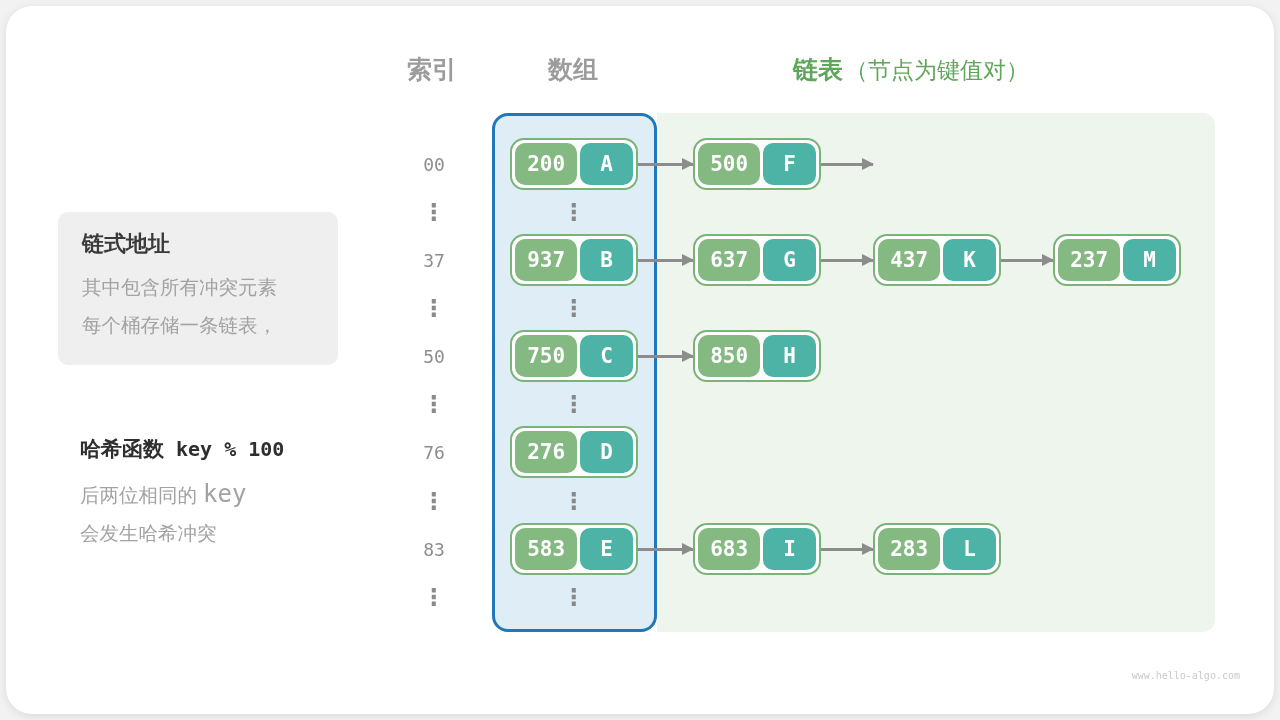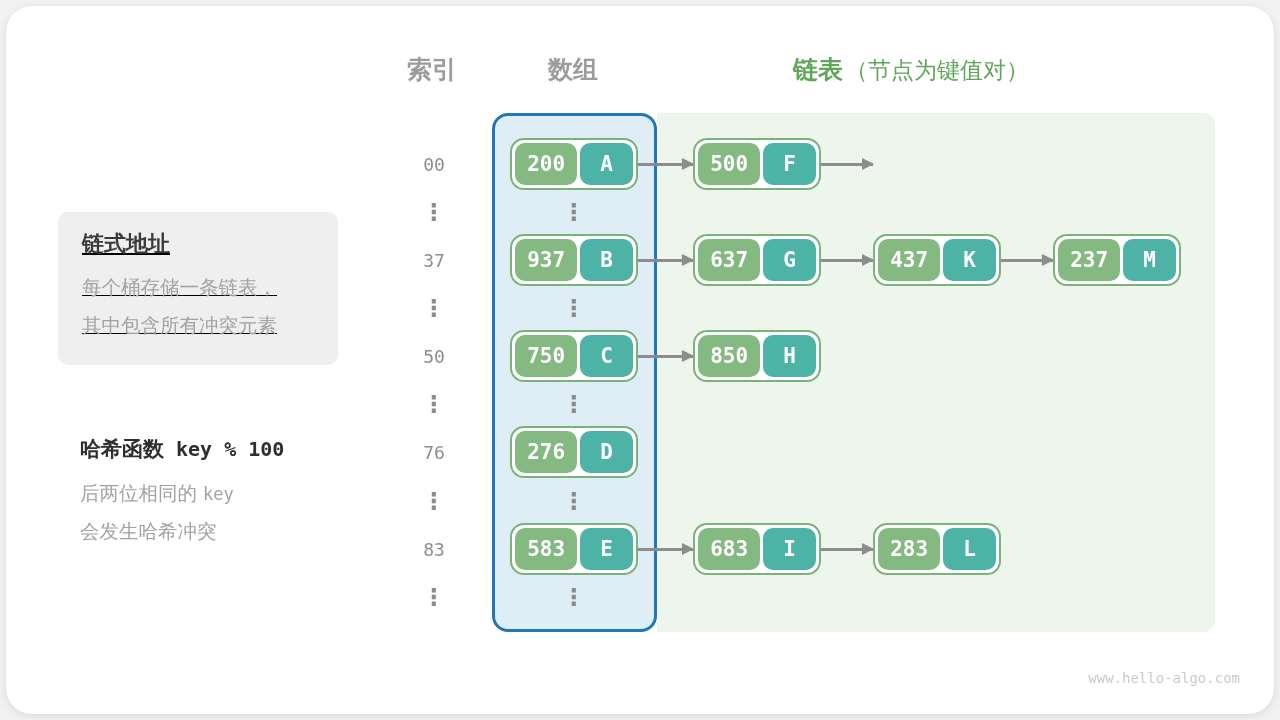--- a/index.html
+++ b/index.html
@@ -33,30 +33,30 @@
     position:absolute;top:54px;height:32px;line-height:32px;
     font-size:25px;font-weight:bold;color:#9c9c9c;text-align:center;
   }
   .hdr-index{left:400px;width:64px;}
   .hdr-array{left:539px;width:68px;}
   .hdr-list{left:793px;width:430px;text-align:left;color:var(--header-green);}
   .hdr-list .note{font-weight:normal;font-size:23px;margin-left:2px;}
   
   .info-box{
     position:absolute;left:58px;top:212px;width:280px;height:153px;
-    background:#efefef;border-radius:10px;padding:17px 24px 0 24px;text-decoration:underline;
+    background:#efefef;border-radius:10px;padding:17px 24px 0 24px;
   }
   .info-title{font-size:22px;font-weight:bold;color:#3a3a3a;margin-bottom:10px;}
   .info-line{font-size:19.5px;color:var(--text-gray);line-height:38px;}
   
   .hash-box{position:absolute;left:80px;top:433px;width:320px;}
   .hash-line1{font-size:21px;font-weight:bold;color:var(--dark-text);line-height:32px;margin-bottom:10px;}
   .hash-line1 .code{font-family:"DejaVu Sans Mono","Liberation Mono",monospace;font-size:20px;margin-left:12px;}
   .hash-gray{font-size:19.5px;color:var(--text-gray);line-height:38px;}
-  .hash-gray .code{font-family:"DejaVu Sans Mono","Liberation Mono",monospace;font-size:17px;margin-left:6px;}
+  .hash-gray .code{font-family:"DejaVu Sans Mono","Liberation Mono",monospace;font-size:24px;margin-left:6px;}
   
   .array-panel{
     position:absolute;left:492px;top:113px;width:165px;height:519px;
     background:var(--panel-blue-bg);
     border:3px solid var(--panel-blue-border);
     border-radius:16px;
   }
   .list-panel{
     position:absolute;left:657px;top:113px;width:558px;height:519px;
     background:var(--panel-green-bg);
@@ -91,39 +91,39 @@
   }
   
   .vdots{
     position:absolute;width:52px;height:28px;line-height:28px;text-align:center;
     font-size:23px;font-weight:bold;color:#8a8a8a;
   }
   
   .watermark{
     position:absolute;right:40px;top:670px;
     font-family:"DejaVu Sans Mono","Liberation Mono",monospace;
-    font-size:14px;color:#cacaca;
+    font-size:10px;color:#cacaca;
   }
 </style>
 </head>
 <body>
 
 <div id="app">
   <div class="card"></div>
 
   <div class="hdr hdr-index">索引</div>
   <div class="hdr hdr-array">数组</div>
   <div class="hdr hdr-list">
     <span>链表</span><span class="note">（节点为键值对）</span>
   </div>
 
   <div class="info-box">
     <div class="info-title">链式地址</div>
+    <div class="info-line">其中包含所有冲突元素</div>
     <div class="info-line">每个桶存储一条链表，</div>
-    <div class="info-line">其中包含所有冲突元素</div>
   </div>
 
   <div class="hash-box">
     <div class="hash-line1">
       <span>哈希函数</span><span class="code">key % 100</span>
     </div>
     <div class="hash-gray">
       <span>后两位相同的</span><span class="code">key</span>
     </div>
     <div class="hash-gray">会发生哈希冲突</div>

